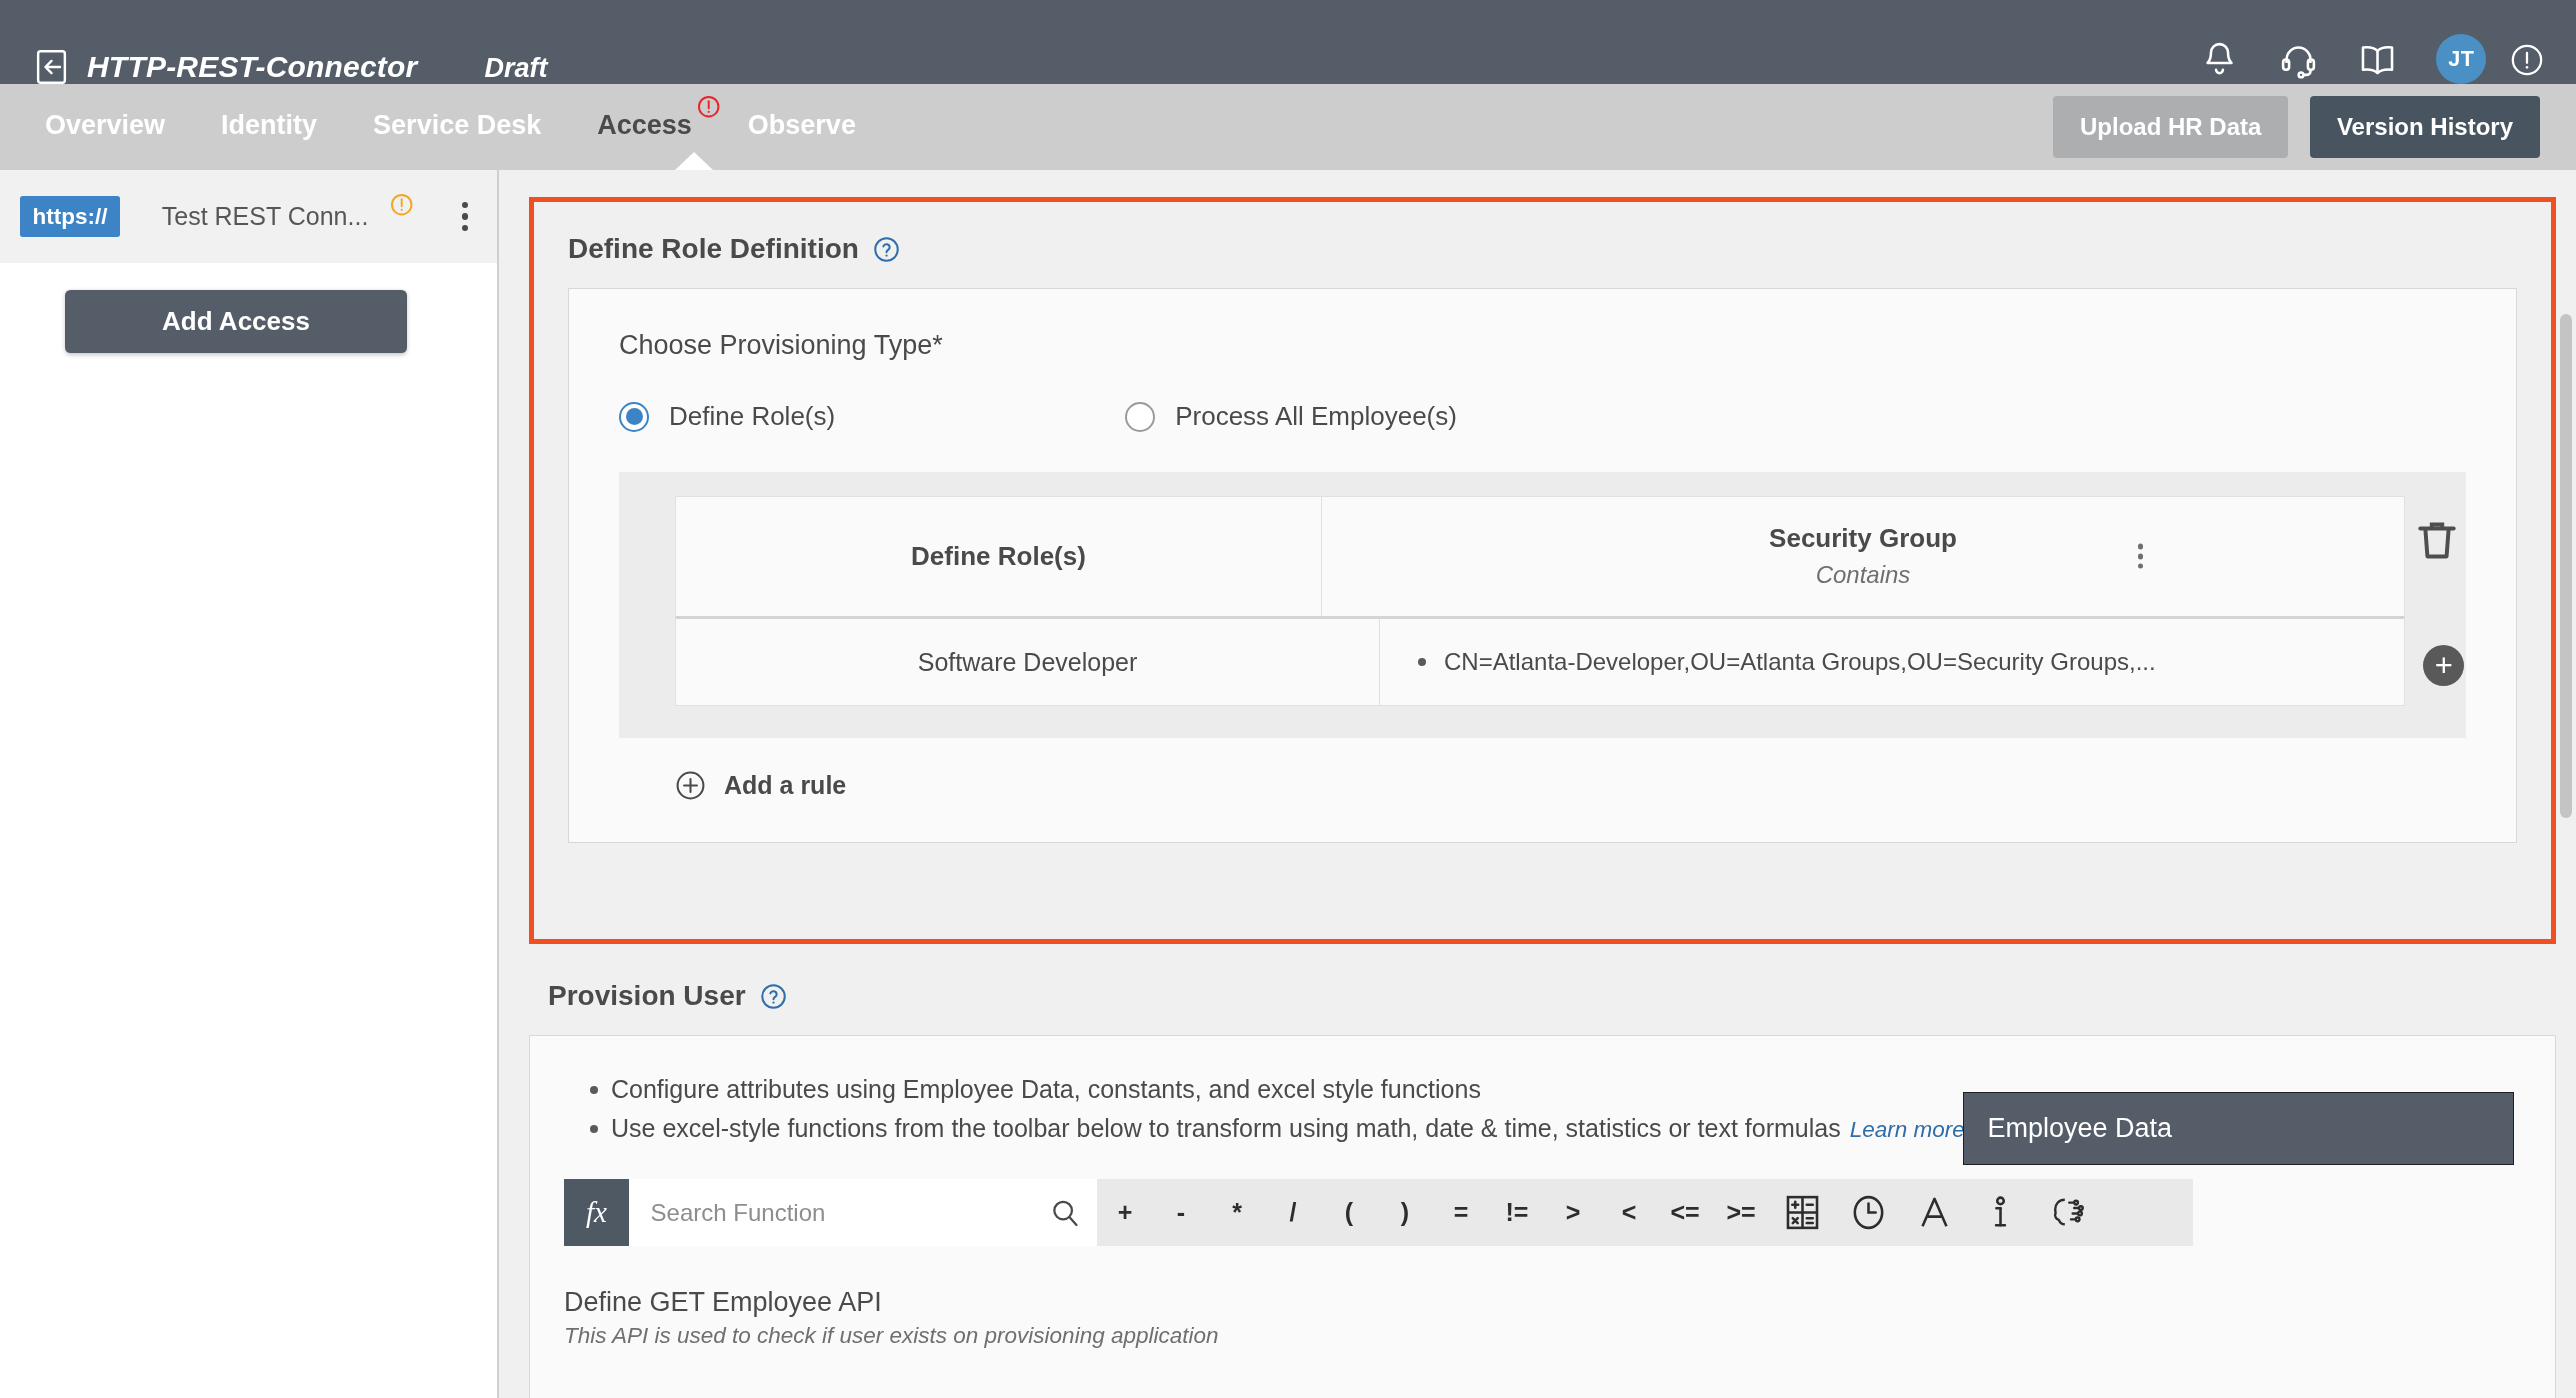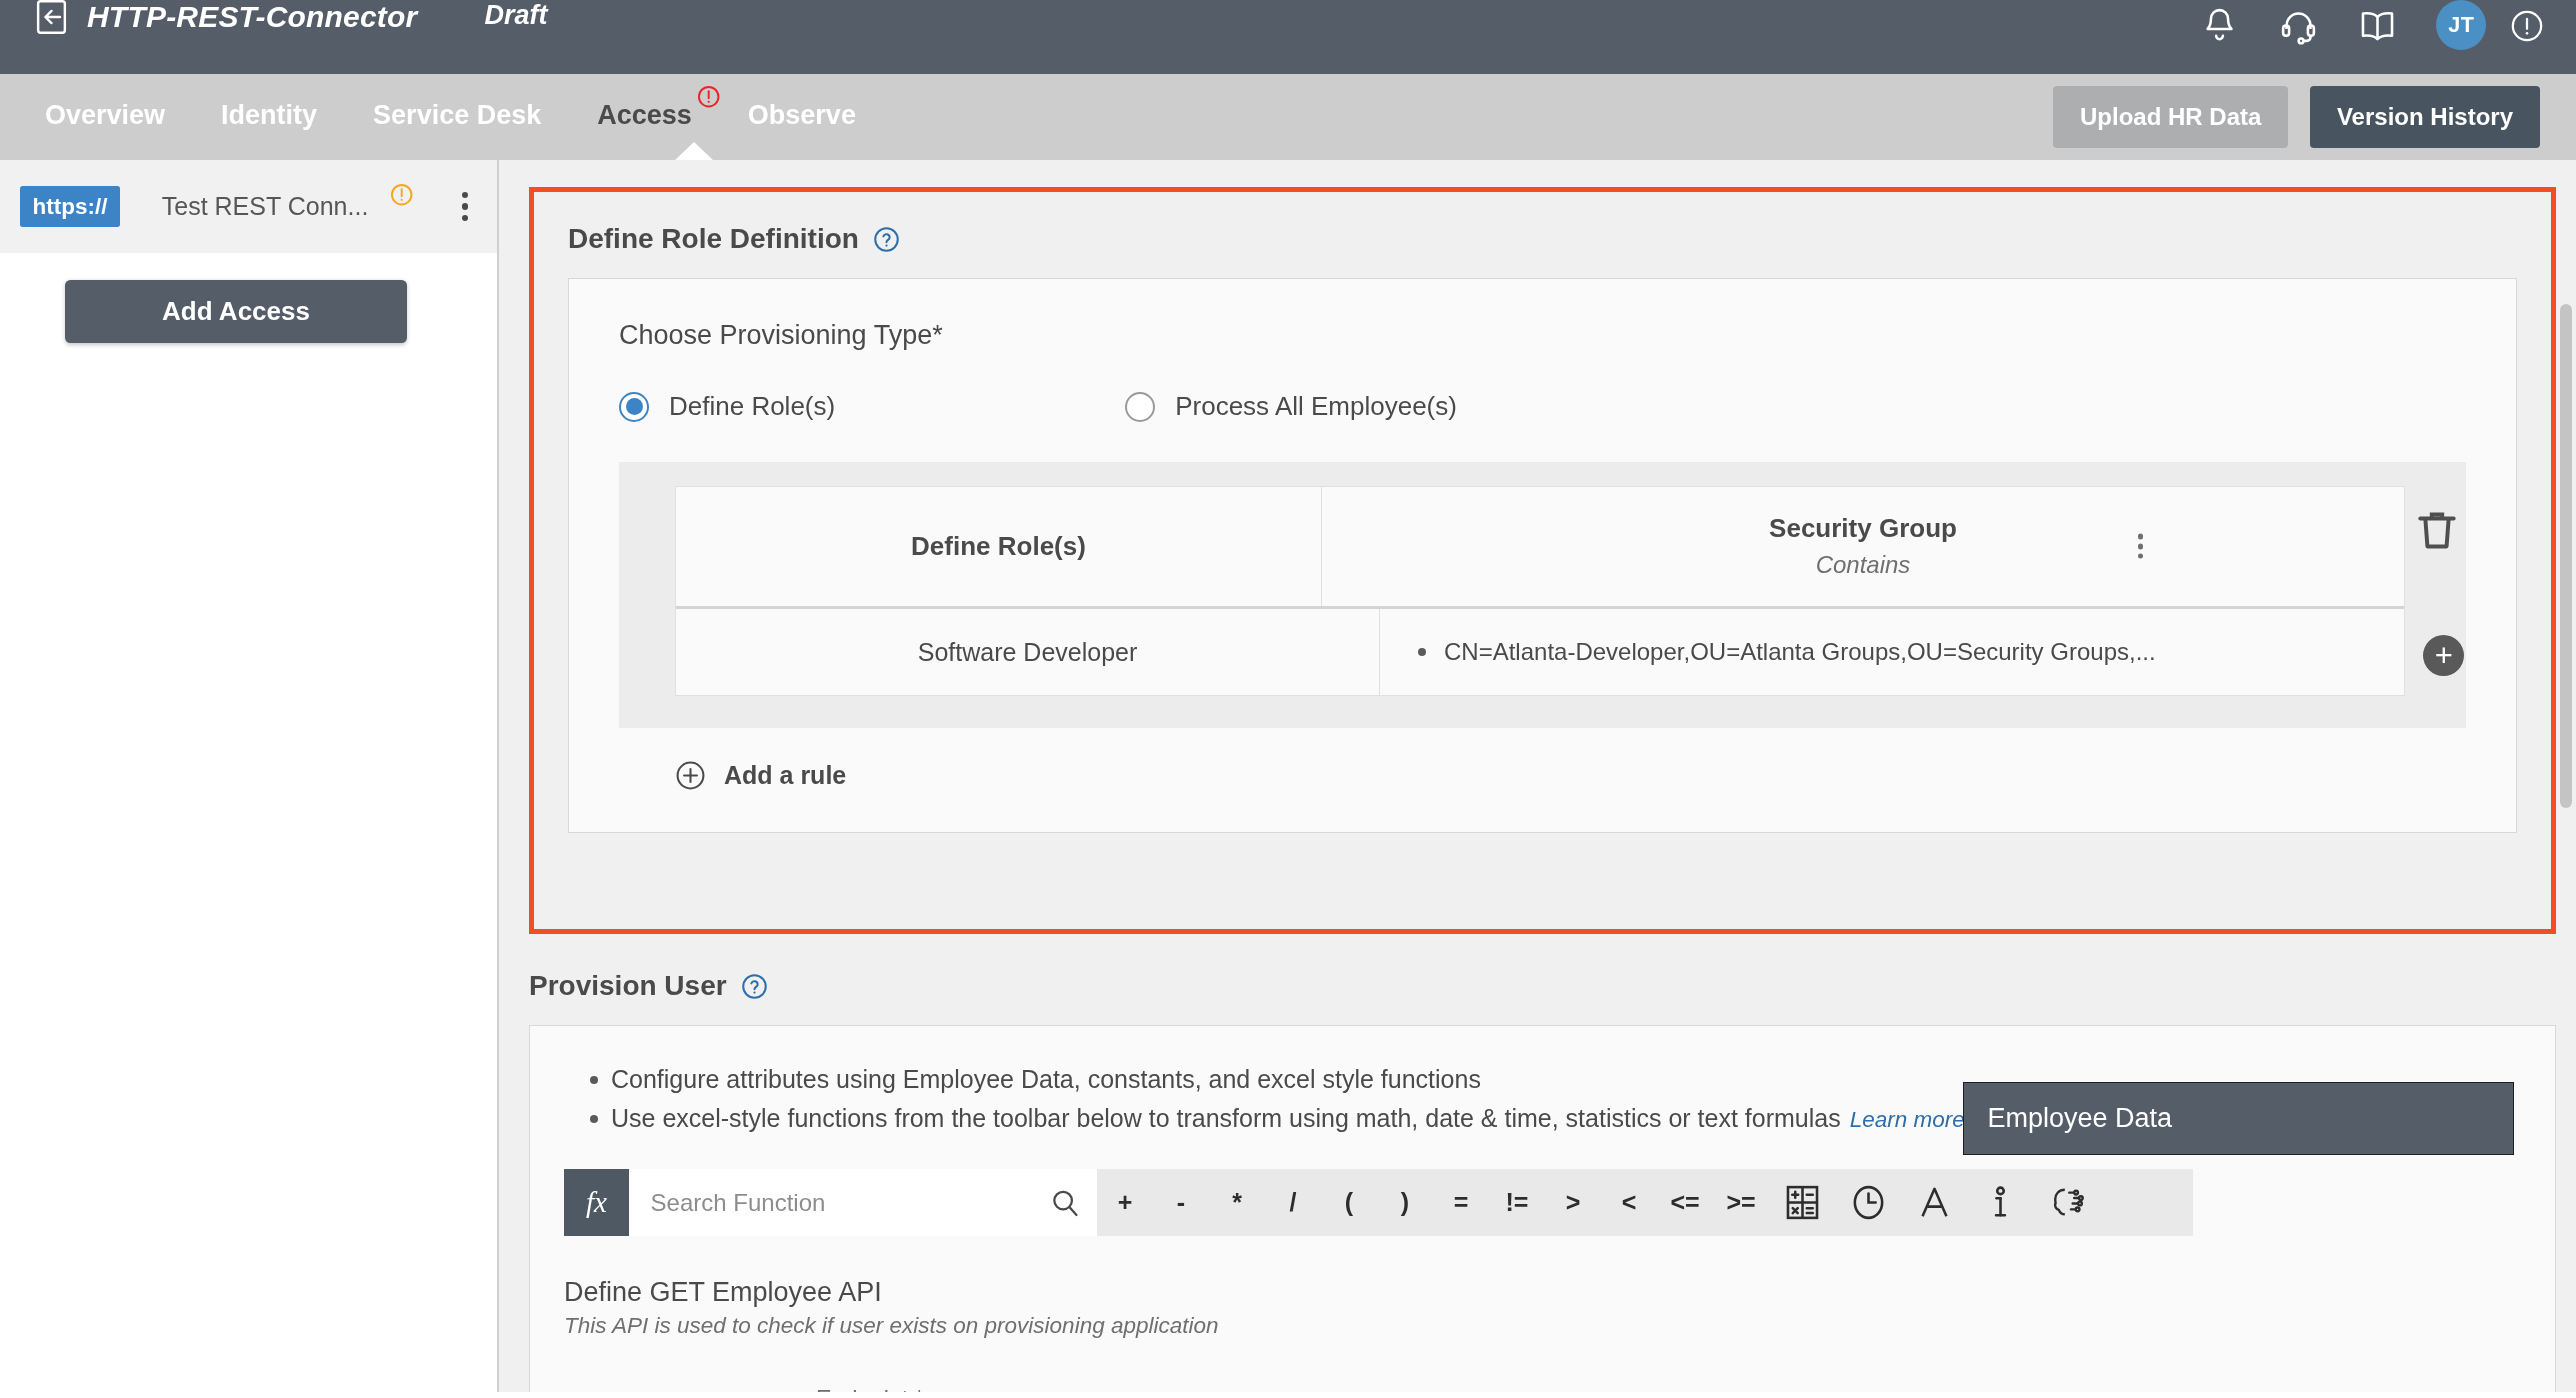--- a/index.html
+++ b/index.html
@@ -5,22 +5,22 @@
   * { box-sizing: border-box; margin: 0; padding: 0; }
   html, body {
     width: 2576px; height: 1399px;
     background: #ffffff;
     font-family: "Liberation Sans", sans-serif;
     overflow: hidden;
   }
 
   
   .topbar {
-    height: 74px; background: #555e68;
-    display: flex; align-items: flex-start;
+    height: 84px; background: #555e68;
+    display: flex; align-items: flex-end;
     padding: 0 32px 0 36px;
   }
   .back-icon { width: 31px; height: 34px; flex: none; margin-right: 20px; }
   .app-title {
     font-size: 30px; font-weight: bold; font-style: italic;
     color: #ffffff; letter-spacing: 0.2px; white-space: nowrap;
   }
   .draft-label {
     font-size: 27px; font-weight: bold; font-style: italic;
     color: #ffffff; margin-left: 67px; white-space: nowrap;
@@ -443,21 +443,21 @@
               <circle cx="12" cy="12" r="10"></circle>
               <path d="M12 7v10M7 12h10" stroke-linecap="round"></path>
             </svg>
             <span class="add-rule-text">Add a rule</span>
           </div>
         </div>
       </div>
     </div>
 
     <div class="prov-section">
-      <div class="section-head" style="padding-left:0;padding-top:0;">
+      <div class="section-head" style="padding-left:0;padding-top:0;margin-left:19px;">
         <span class="section-title">Provision User</span>
         <svg class="help-icon" viewBox="0 0 24 24" fill="none" stroke="#2f6ea8" stroke-width="1.8">
           <circle cx="12" cy="12" r="10"></circle>
           <path d="M9.2 9.2a2.9 2.9 0 0 1 5.6 1c0 2-2.8 2.3-2.8 4.2" stroke-linecap="round"></path>
           <circle cx="12" cy="17.4" r="1" fill="#2f6ea8" stroke="none"></circle>
         </svg>
       </div>
 
       <div class="prov-panel">
         <ul class="bullets">

